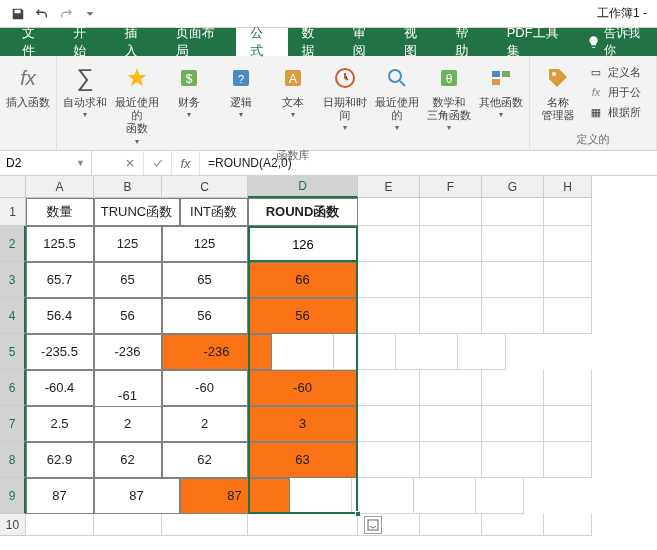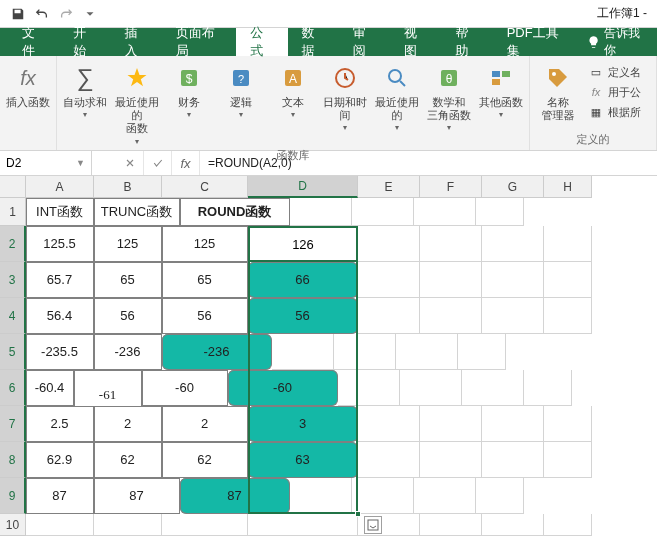--- a/index.html
+++ b/index.html
@@ -41,21 +41,21 @@
 .col-h { background: #f0f0f0; border-right: 1px solid #ccc; border-bottom: 1px solid #ccc; display: flex; align-items: center; justify-content: center; font-size: 12px; color: #444; }
 .col-h.sel { background: #d2d2d2; color: #217346; border-bottom: 2px solid #217346; }
 .row-headers { position: absolute; left: 0; top: 22px; width: 26px; }
 .row-h { background: #f0f0f0; border-right: 1px solid #ccc; border-bottom: 1px solid #ccc; display: flex; align-items: center; justify-content: center; font-size: 12px; color: #444; }
 .row-h.sel { background: #d2d2d2; color: #217346; border-right: 2px solid #217346; }
 .grid { position: absolute; left: 26px; top: 22px; }
 .grow { display: flex; }
 .cell { border-right: 1px solid #d4d4d4; border-bottom: 1px solid #d4d4d4; display: flex; align-items: center; justify-content: center; font-size: 13px; color: #222; background: #fff; position: relative; }
 .cell.header-cell { font-size: 13px; }
 .cell.bordered { border: 1px solid #808080; border-top: none; border-left: none; box-shadow: inset 1px 0 0 #808080, inset 0 1px 0 #808080; }
-.cell.shaded { background: #14b8a6; border-radius: 6px; }
+.cell.shaded { background: #f97316; }
 .selection-box { position: absolute; border: 2px solid #217346; pointer-events: none; }
 .active-cell-box { position: absolute; border: 2px solid #217346; background: rgba(255,255,255,0); pointer-events: none; }
 .fill-handle { position: absolute; width: 6px; height: 6px; background: #217346; border: 1px solid #fff; pointer-events: none; }
 .autofill-icon { position: absolute; width: 18px; height: 18px; border: 1px solid #a0a0a0; background: #fff; display: flex; align-items: center; justify-content: center; font-size: 10px; cursor: pointer; }
 
 .colw-A { width: 68px; } .colw-B { width: 68px; } .colw-C { width: 86px; } .colw-D { width: 110px; }
 .colw-E { width: 62px; } .colw-F { width: 62px; } .colw-G { width: 62px; } .colw-H { width: 48px; }
 </style>
 </head>
 <body>
@@ -289,22 +289,23 @@
       <div class="row-h sel" style="height: 36px;">4</div>
       <div class="row-h sel" style="height: 36px;">5</div>
       <div class="row-h sel" style="height: 36px;">6</div>
       <div class="row-h sel" style="height: 36px;">7</div>
       <div class="row-h sel" style="height: 36px;">8</div>
       <div class="row-h sel" style="height: 36px;">9</div>
       <div class="row-h" style="height: 22px;">10</div>
     </div>
   <div class="grid" id="grid">
       <div class="grow" style="height: 28px;">
+        <div class="cell bordered header-cell" style="width: 68px; height: 28px;">数量</div>
+        <div class="cell bordered header-cell" style="width: 86px; height: 28px;">TRUNC函数</div>
         <div class="cell bordered header-cell" style="width: 68px; height: 28px;">INT函数</div>
-        <div class="cell bordered header-cell" style="width: 86px; height: 28px;">TRUNC函数</div>
         <div class="cell bordered header-cell" style="width: 110px; height: 28px; font-weight: bold;">ROUND函数</div>
         <div class="cell" style="width: 62px; height: 28px;"></div>
         <div class="cell" style="width: 62px; height: 28px;"></div>
         <div class="cell" style="width: 62px; height: 28px;"></div>
         <div class="cell" style="width: 48px; height: 28px;"></div>
       </div>
       <div class="grow" style="height: 36px;">
         <div class="cell bordered" style="width: 68px; height: 36px;">125.5</div>
         <div class="cell bordered" style="width: 68px; height: 36px;">125</div>
         <div class="cell bordered" style="width: 86px; height: 36px;">125</div>
@@ -337,22 +338,22 @@
       <div class="grow" style="height: 36px;">
         <div class="cell bordered" style="width: 68px; height: 36px;">-235.5</div>
         <div class="cell bordered" style="width: 68px; height: 36px;">-236</div>
         <div class="cell bordered shaded" style="width: 110px; height: 36px;">-236</div>
         <div class="cell" style="width: 62px; height: 36px;"></div>
         <div class="cell" style="width: 62px; height: 36px;"></div>
         <div class="cell" style="width: 62px; height: 36px;"></div>
         <div class="cell" style="width: 48px; height: 36px;"></div>
       </div>
       <div class="grow" style="height: 36px;">
-        <div class="cell bordered" style="width: 48px; height: 36px;">-60.4</div>
-        <div class="cell bordered" style="width: 68px; height: 51px; font-family: Liberation Serif, serif;">-61</div>
+        <div class="cell bordered" style="width: 68px; height: 36px;">-60.4</div>
+        <div class="cell bordered" style="width: 68px; height: 51px;">-61</div>
         <div class="cell bordered" style="width: 86px; height: 36px;">-60</div>
         <div class="cell bordered shaded" style="width: 110px; height: 36px;">-60</div>
         <div class="cell" style="width: 62px; height: 36px;"></div>
         <div class="cell" style="width: 62px; height: 36px;"></div>
         <div class="cell" style="width: 62px; height: 36px;"></div>
         <div class="cell" style="width: 48px; height: 36px;"></div>
       </div>
       <div class="grow" style="height: 36px;">
         <div class="cell bordered" style="width: 68px; height: 36px;">2.5</div>
         <div class="cell bordered" style="width: 68px; height: 36px;">2</div>

